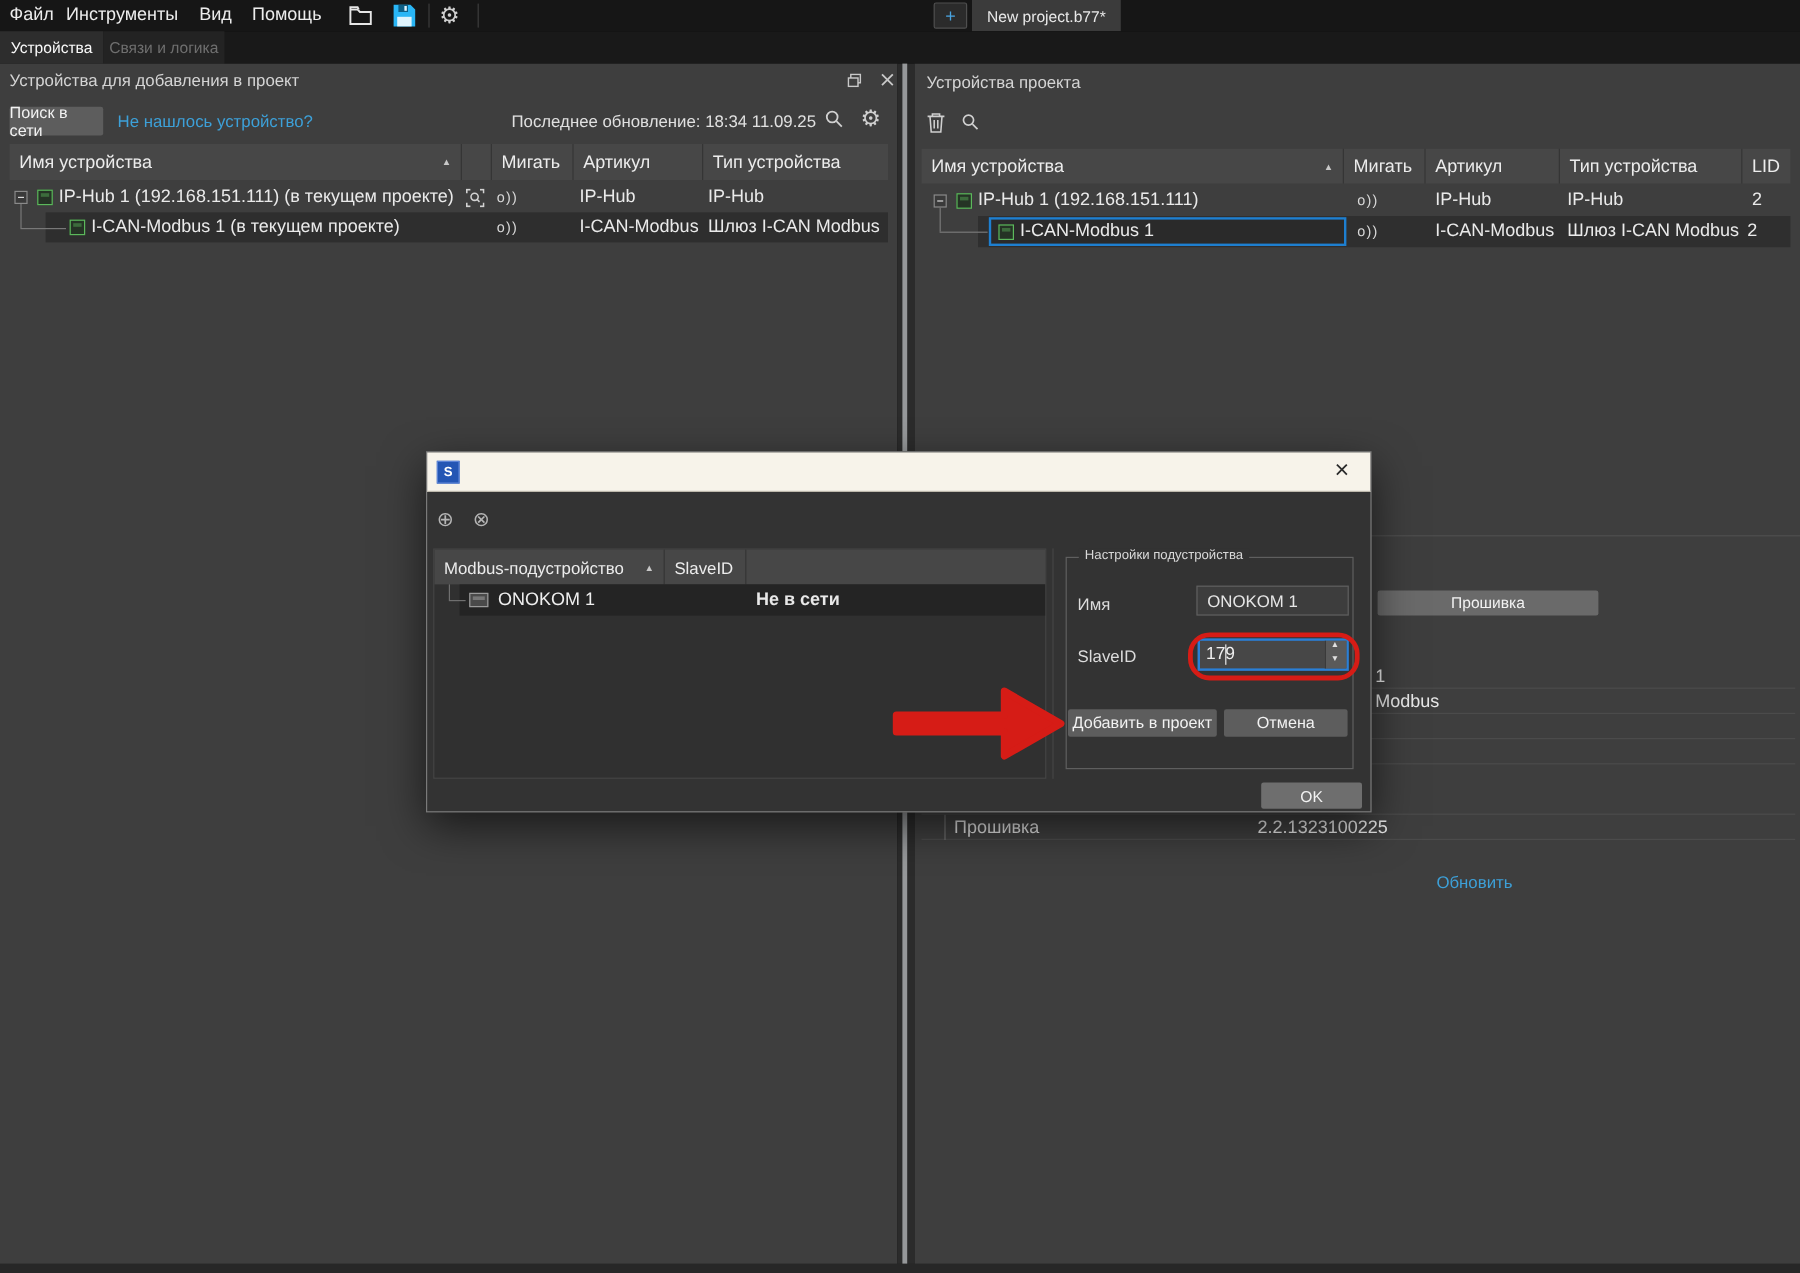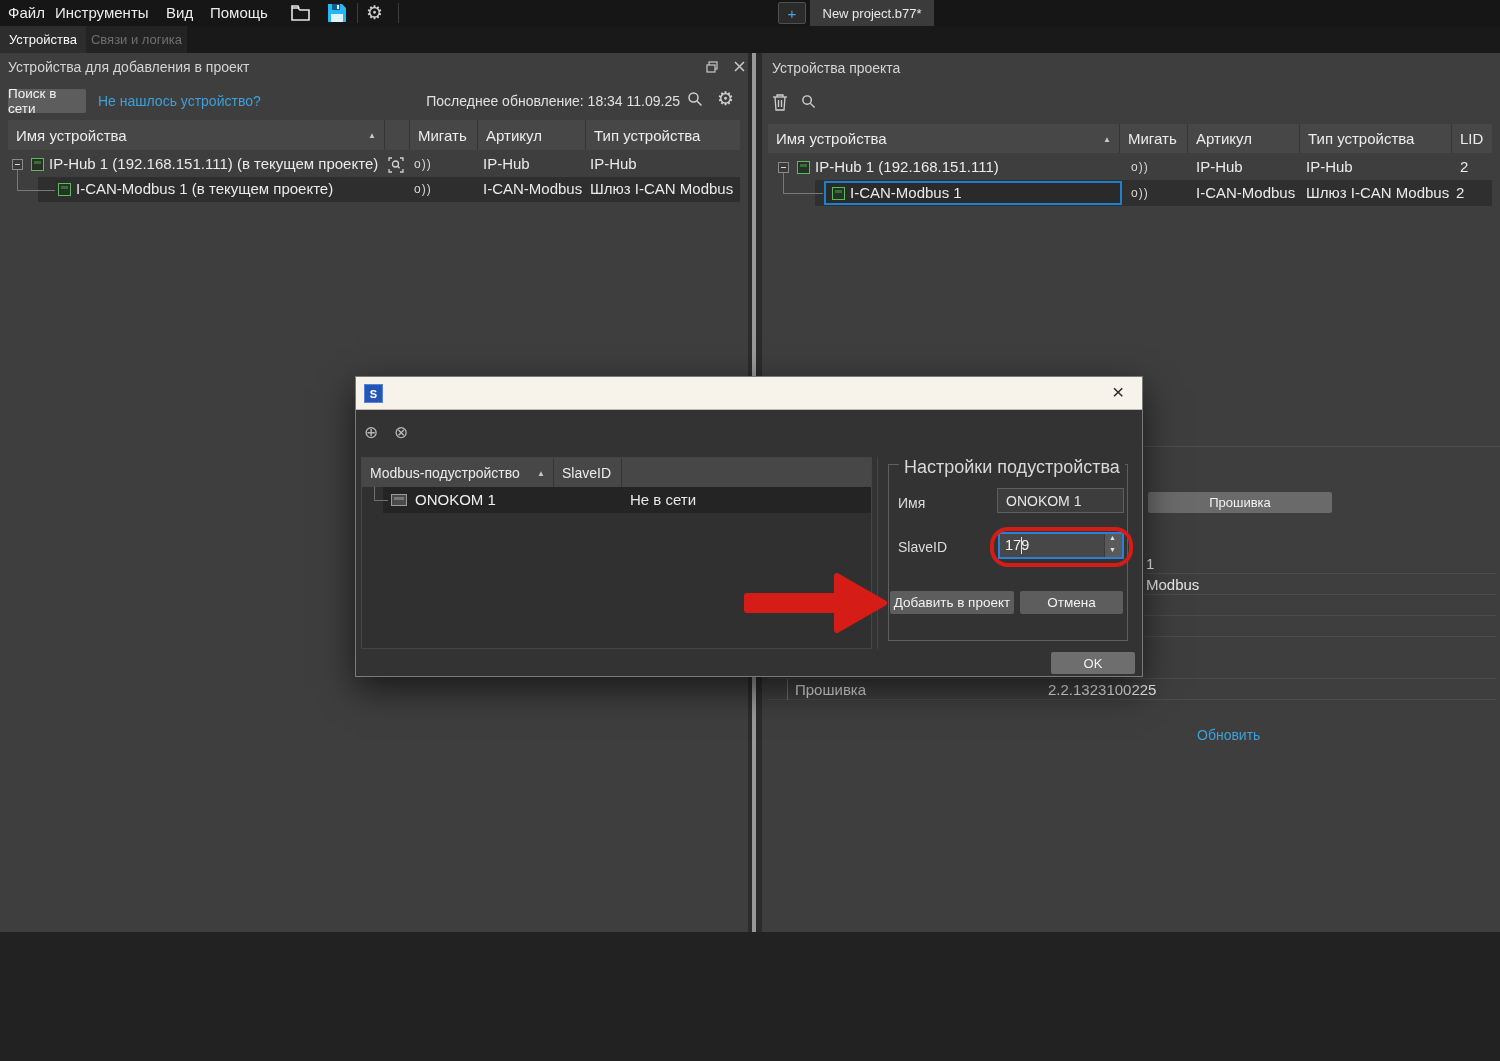--- a/index.html
+++ b/index.html
@@ -1,16 +1,16 @@
 <!DOCTYPE html>
 <html><head>
 <meta charset="utf-8">
 <style>
   html,body{margin:0;padding:0;background:#222;}
-  .stage{position:relative;width:1500px;height:932px;background:#000000;overflow:hidden;
+  .stage{position:relative;width:1500px;height:1061px;background:#000000;overflow:hidden;
          font-family:"Liberation Sans",sans-serif;color:#e6e6e6;}
   .abs{position:absolute;}
   .t{position:absolute;white-space:nowrap;}
   .rect{position:absolute;box-sizing:border-box;}
   .btn{position:absolute;box-sizing:border-box;display:flex;align-items:center;justify-content:center;
        background:#5d5d5d;color:#f2f2f2;font-size:13.5px;border-radius:2px;cursor:default;}
   .link{color:#3da0d8;}
   .hdr{background:#474747;box-sizing:border-box;display:flex;align-items:center;
        font-size:15px;color:#ececec;}
   .hdr-cell{height:100%;box-sizing:border-box;border-right:1px solid #353535;display:flex;
@@ -239,28 +239,28 @@
           </div>
       </div>
       <div class="rect" style="left:0;top:29px;width:509px;height:26px;">
         <div class="rect" style="left:21px;top:0;width:488px;height:26px;background:#242424;"></div>
         <div class="guide" style="left:12px;top:0;width:1px;height:13px;background:#6f6f6f;"></div>
         <div class="guide" style="left:12px;top:13px;width:14px;height:1px;background:#6f6f6f;"></div>
         <div class="rect" style="left:29px;top:7px;width:16px;height:12px;background:#4a4a4a;border:1px solid #9a9a9a;">
           <div class="rect" style="left:2px;top:2px;width:10px;height:3px;background:#777;"></div>
         </div>
         <div class="t" style="left:53px;top:4px;font-size:15px;color:#efefef;">ONOKOM 1</div>
-        <div class="t" style="left:268px;top:4px;font-size:15px;color:#e8e8e8;">Не в сети</div>
+        <div class="t" style="left:268px;top:4px;font-size:15px;color:#e8e8e8;font-weight:bold;">Не в сети</div>
       </div>
     </div>
 
     <div class="rect" style="left:521px;top:80px;width:1px;height:192px;background:#454545;"></div>
 
     <div class="rect" style="left:532px;top:87px;width:240px;height:177px;border:1px solid #5f5f5f;"></div>
-    <div class="t" style="left:543px;top:80px;font-size:18px;color:#d8d8d8;background:#333333;padding:0 5px;text-align:center;">Настройки подустройства</div>
+    <div class="t" style="left:543px;top:80px;font-size:11px;color:#d8d8d8;background:#333333;padding:0 5px;text-align:center;">Настройки подустройства</div>
 
     <div class="t" style="left:542px;top:118px;font-size:14px;color:#dcdcdc;">Имя</div>
     <input class="input" style="left: 641px; top: 111px; width: 127px; height: 25px;" value="ONOKOM 1">
 
     <div class="t" style="left:542px;top:162px;font-size:14px;color:#dcdcdc;">SlaveID</div>
     <div class="rect" style="left:642px;top:155px;width:126px;height:27px;background:#474747;border:2px solid #2a7fd6;">
       <div class="t" style="left:5px;top:3px;font-size:14.5px;color:#f0f0f0;">179</div>
       <div class="rect" style="left:21px;top:3px;width:1px;height:17px;background:#e8e8e8;"></div>
       <div class="rect" style="left:104px;top:0;width:18px;height:23px;background:#5a5a5a;border-left:1px solid #3a3a3a;">
         <div class="t" style="left:4px;top:0px;font-size:7px;color:#e0e0e0;">▲</div>

